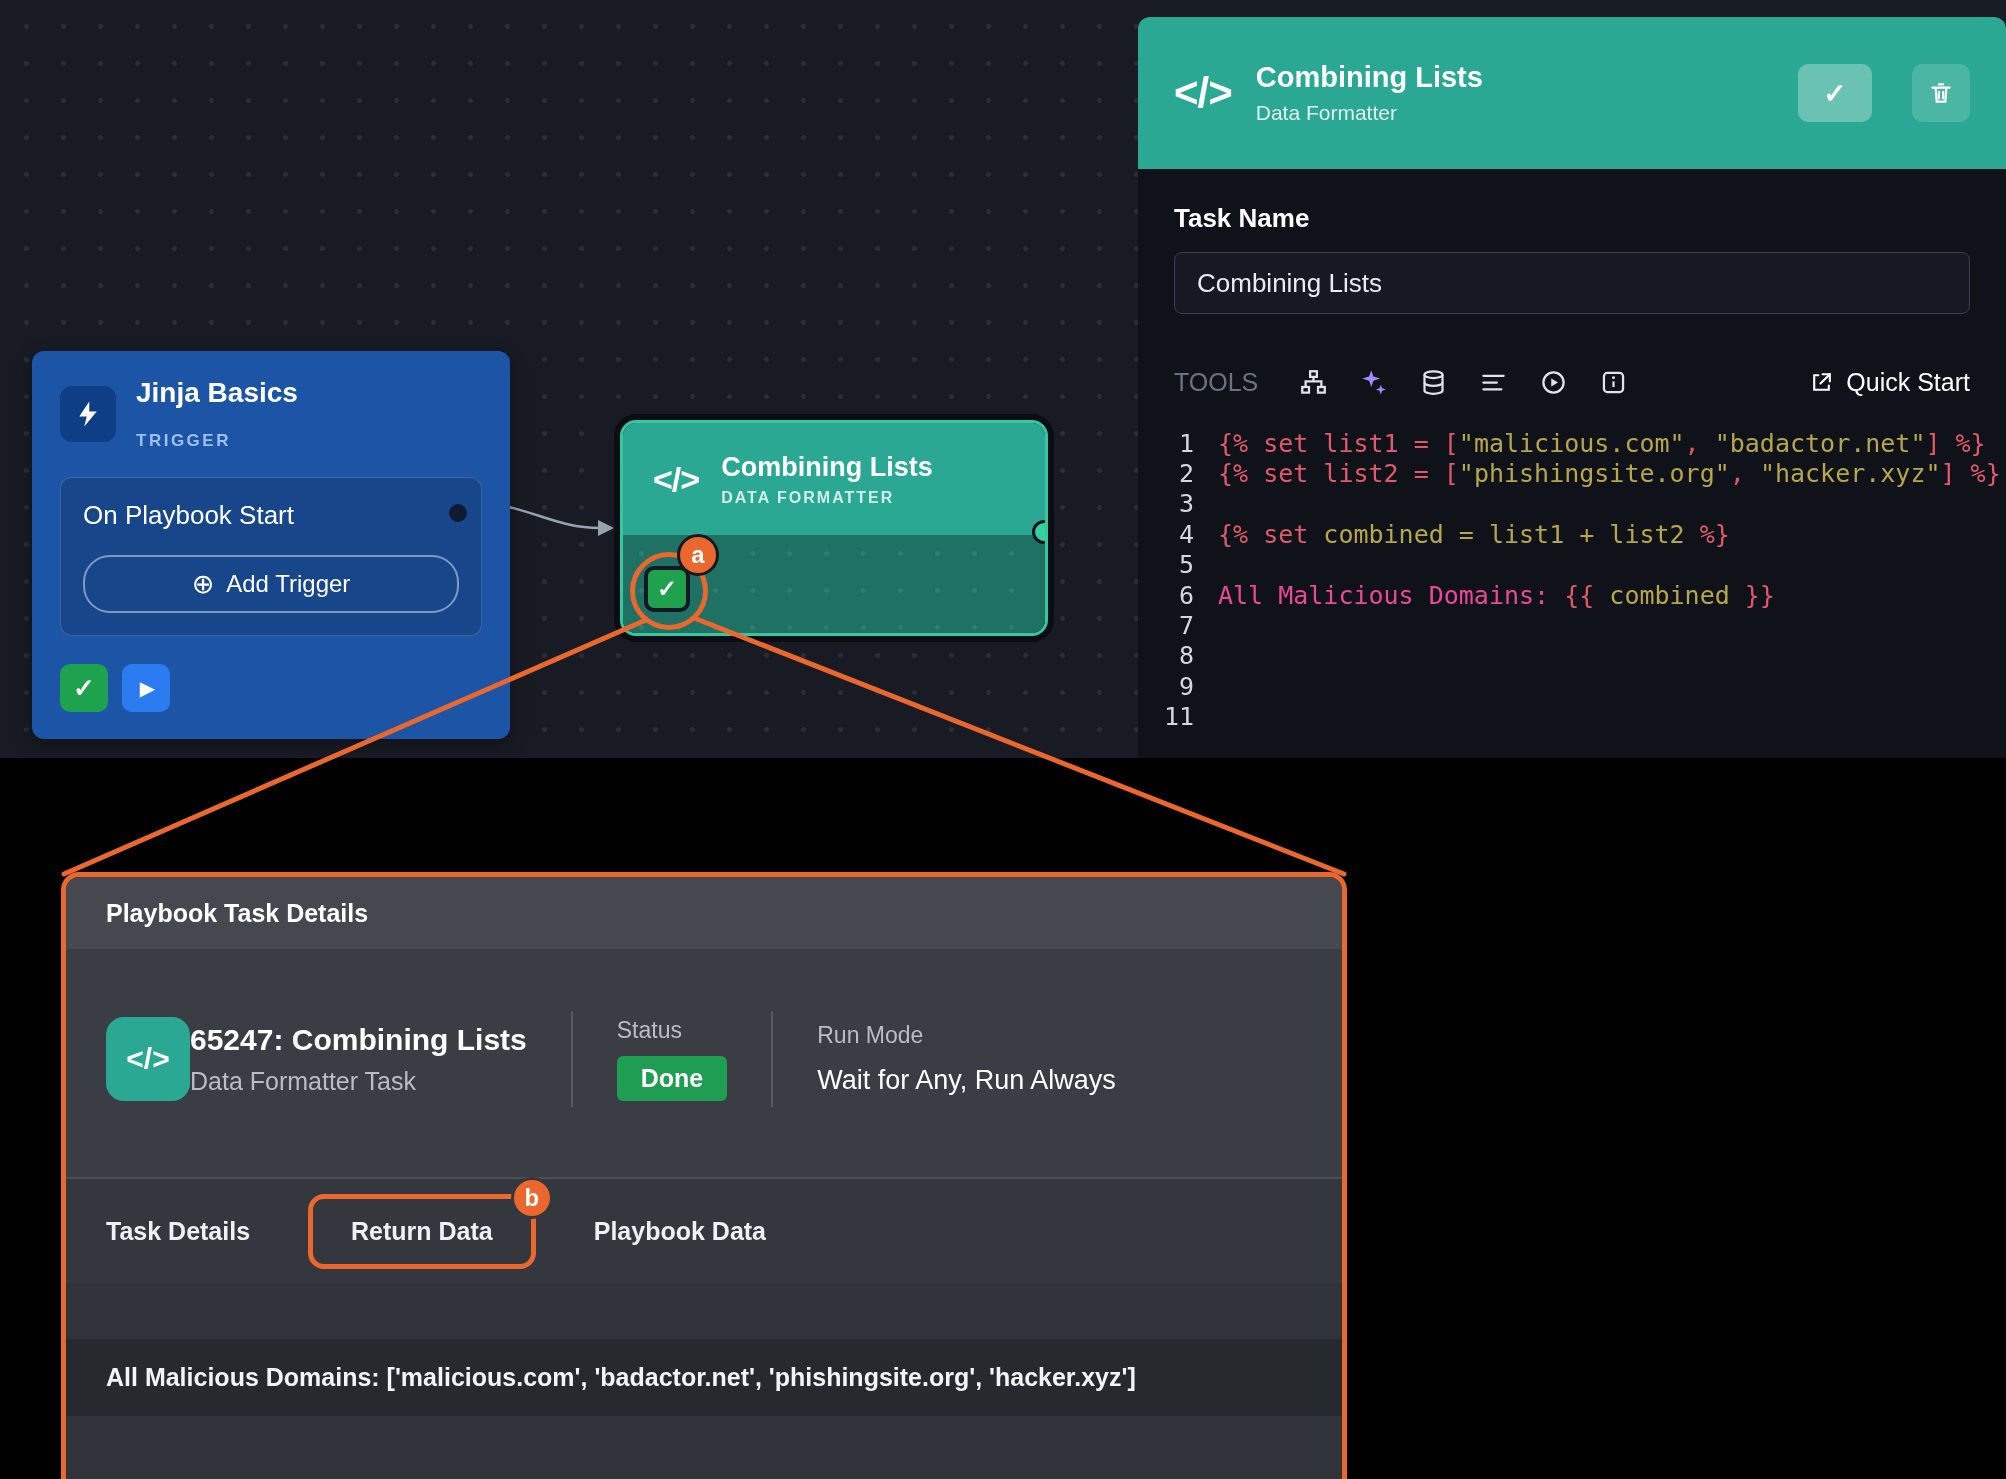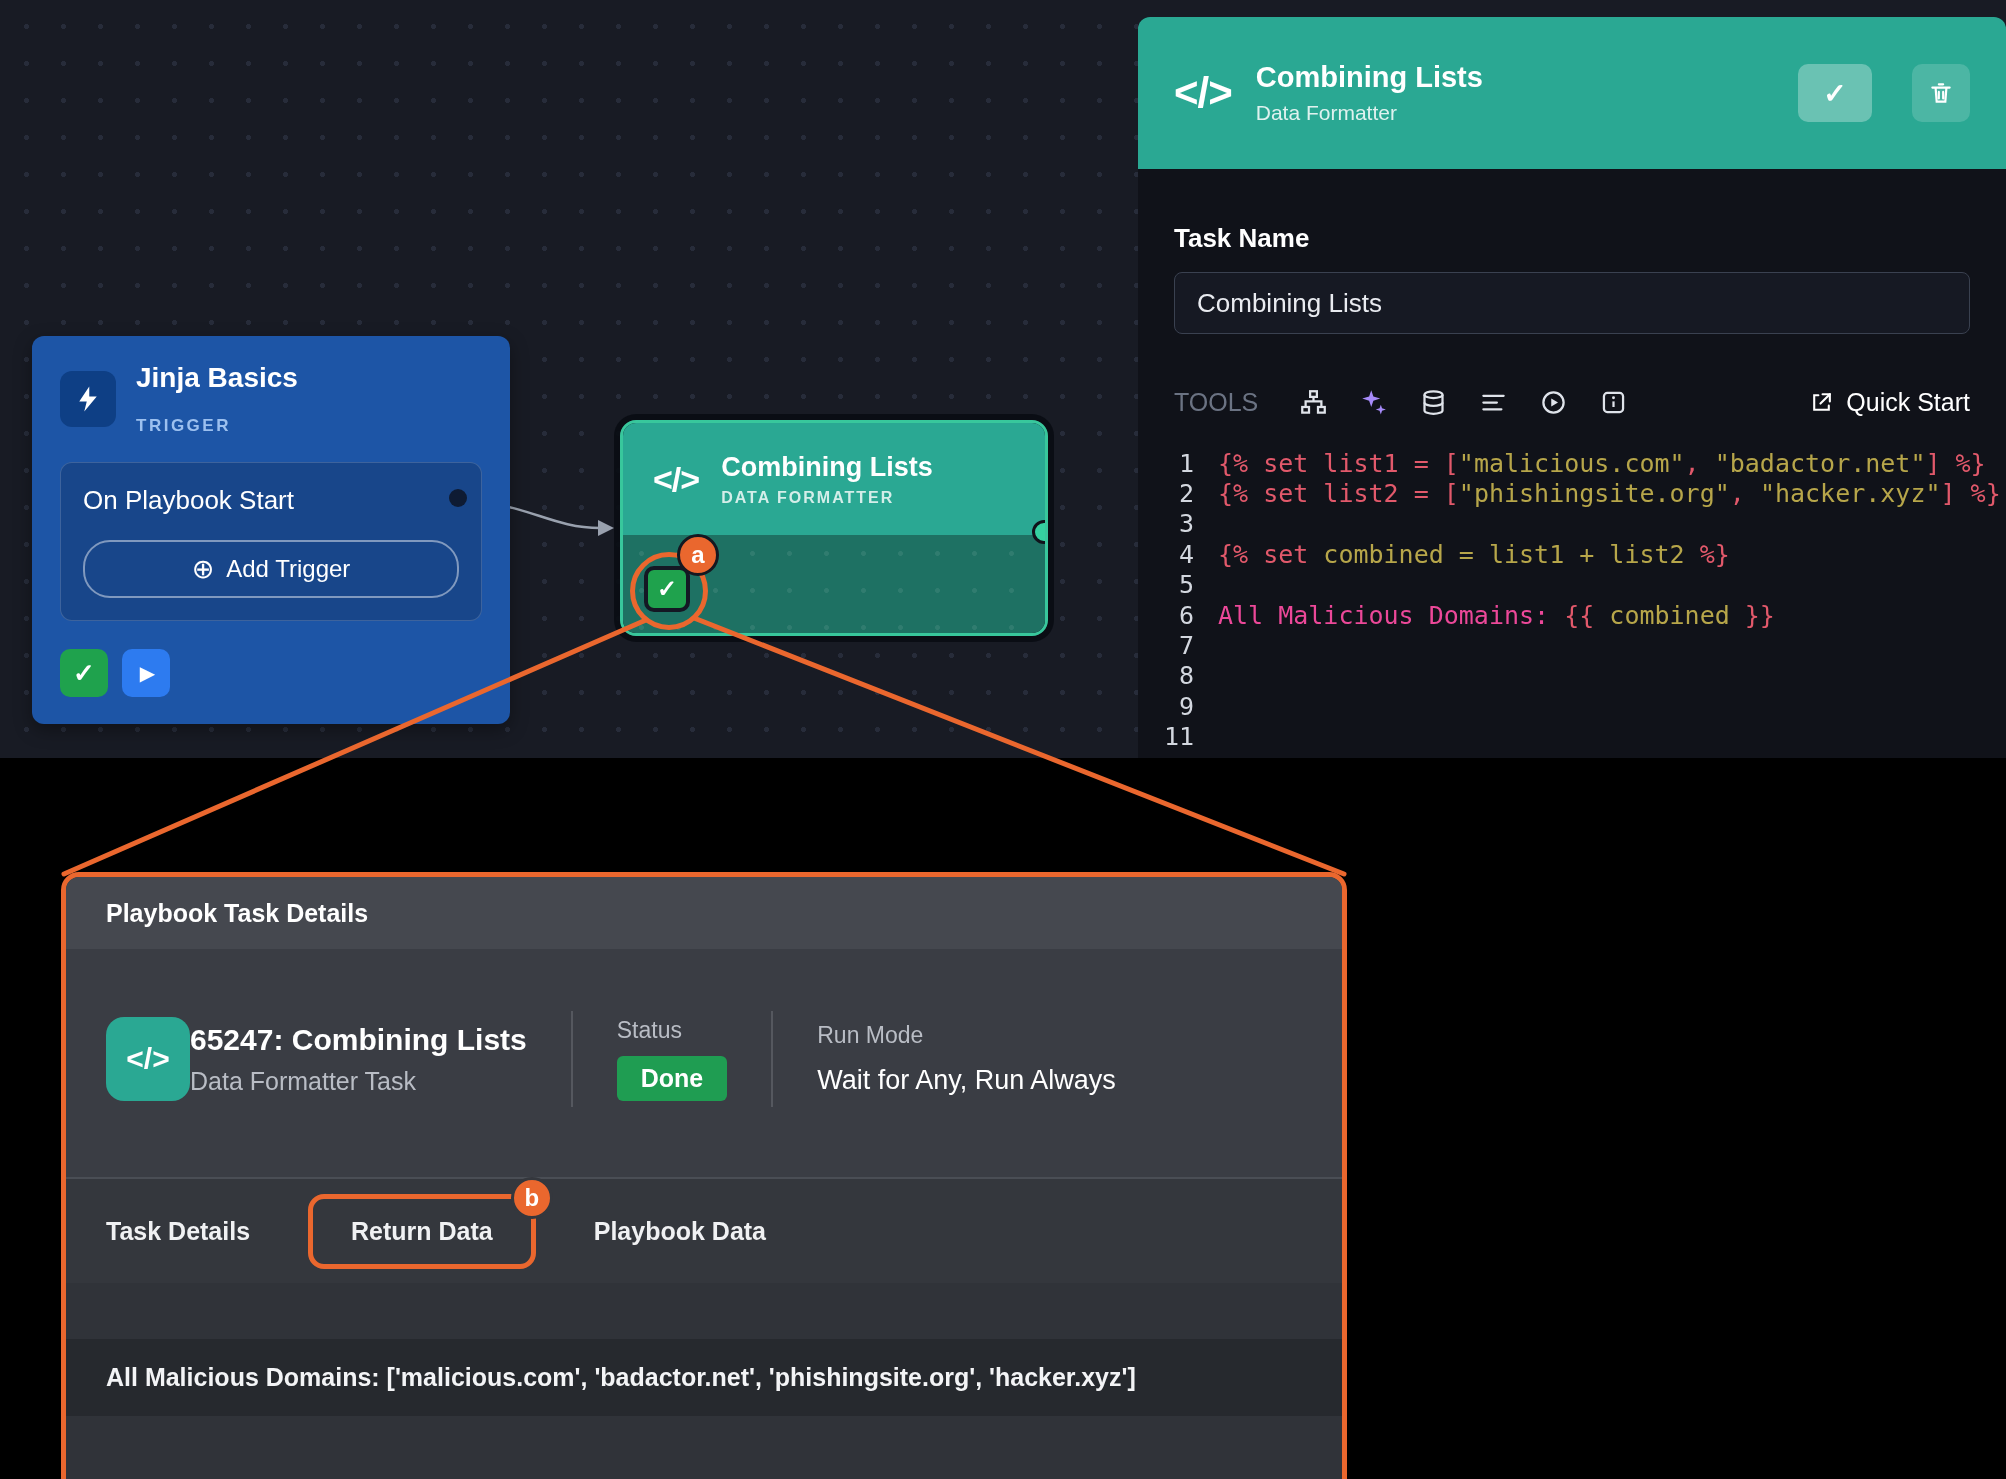--- a/index.html
+++ b/index.html
@@ -3,21 +3,21 @@
 <meta charset="utf-8">
 <style>
   html,body{margin:0;padding:0;background:#000;}
   .stage{position:relative;width:2006px;height:1479px;background:#000;font-family:"Liberation Sans",sans-serif;overflow:hidden;}
 
   
   .canvas{position:absolute;left:0;top:0;width:2006px;height:758px;background-color:#181b24;
     background-image:radial-gradient(circle,#272c3a 2.4px,transparent 2.6px);background-size:37px 37px;background-position:8px 8px;}
 
   
-  .trigger-node{position:absolute;left:32px;top:336px;width:478px;height:388px;background:#1d55a6;border-radius:12px;padding:26px 28px;box-sizing:border-box;box-shadow:0 6px 18px rgba(0,0,0,.35);}
+  .trigger-node{position:absolute;left:32px;top:351px;width:478px;height:388px;background:#1d55a6;border-radius:12px;padding:26px 28px;box-sizing:border-box;box-shadow:0 6px 18px rgba(0,0,0,.35);}
   .tn-head{display:flex;align-items:center;gap:20px;}
   .tn-iconbox{width:56px;height:56px;border-radius:12px;background:#0e3f85;display:flex;align-items:center;justify-content:center;flex:0 0 auto;}
   .tn-title{font-size:28px;font-weight:bold;color:#fff;}
   .tn-type{font-size:17px;font-weight:bold;color:#9cc0ef;letter-spacing:2.5px;margin-top:22px;}
   .tn-inner{margin-top:26px;border-radius:12px;background:rgba(10,26,54,.25);border:1.5px solid rgba(255,255,255,.16);padding:22px;position:relative;}
   .tn-start{font-size:26px;color:#fff;}
   .tn-port{position:absolute;right:14px;top:26px;width:18px;height:18px;border-radius:50%;background:#0e1b33;}
   .tn-addbtn{margin-top:24px;height:54px;border:2px solid rgba(255,255,255,.45);border-radius:27px;display:flex;align-items:center;justify-content:center;gap:12px;color:#fff;font-size:24px;cursor:pointer;}
   .tn-plus{font-size:27px;line-height:1;}
   .tn-badges{margin-top:28px;display:flex;gap:14px;}
@@ -44,21 +44,21 @@
   
   .config-panel{position:absolute;left:1138px;top:17px;width:868px;height:741px;background:#101219;border-radius:12px 12px 0 0;overflow:hidden;z-index:10;}
   .cp-head{height:152px;background:#2aa893;display:flex;align-items:center;gap:24px;padding:0 36px;box-sizing:border-box;}
   .cp-code{font-size:42px;letter-spacing:-1px;}
   .cp-title{font-size:29px;font-weight:bold;color:#fff;}
   .cp-sub{font-size:21px;color:rgba(255,255,255,.85);margin-top:7px;}
   .cp-spacer{flex:1;}
   .cp-confirm{width:74px;height:58px;border-radius:10px;background:rgba(255,255,255,.3);color:#fff;font-size:28px;font-weight:bold;display:flex;align-items:center;justify-content:center;cursor:pointer;}
   .cp-trash{width:58px;height:58px;border-radius:10px;background:rgba(255,255,255,.16);display:flex;align-items:center;justify-content:center;margin-left:16px;cursor:pointer;}
   .cp-task{padding:34px 36px 26px;}
-  .cp-label{font-size:26px;font-weight:bold;color:#fff;margin-top:20px;}
+  .cp-label{font-size:26px;font-weight:bold;color:#fff;}
   .task-input{margin-top:18px;width:100%;height:62px;background:#161923;border:1.5px solid #3a4150;border-radius:8px;color:#e9ebf0;font-size:26px;padding:0 22px;box-sizing:border-box;font-family:"Liberation Sans",sans-serif;outline:none;}
   .cp-tools{height:84px;display:flex;align-items:center;padding:0 36px;}
   .tools-label{font-size:25px;color:#6b7383;margin-right:40px;}
   .tool-icons{display:flex;align-items:center;gap:30px;}
   .tool-btn{width:30px;height:30px;display:flex;align-items:center;justify-content:center;cursor:pointer;}
   .quickstart{display:flex;align-items:center;gap:12px;color:#fff;font-size:25px;cursor:pointer;}
 
   .code-editor{padding-top:4px;font-family:"DejaVu Sans Mono",monospace;font-size:25px;cursor:text;}
   .code-row{display:flex;height:30.4px;align-items:center;white-space:pre;}
   .code-gutter{width:56px;padding-right:14px;text-align:right;color:#d3d7df;flex:0 0 auto;}

